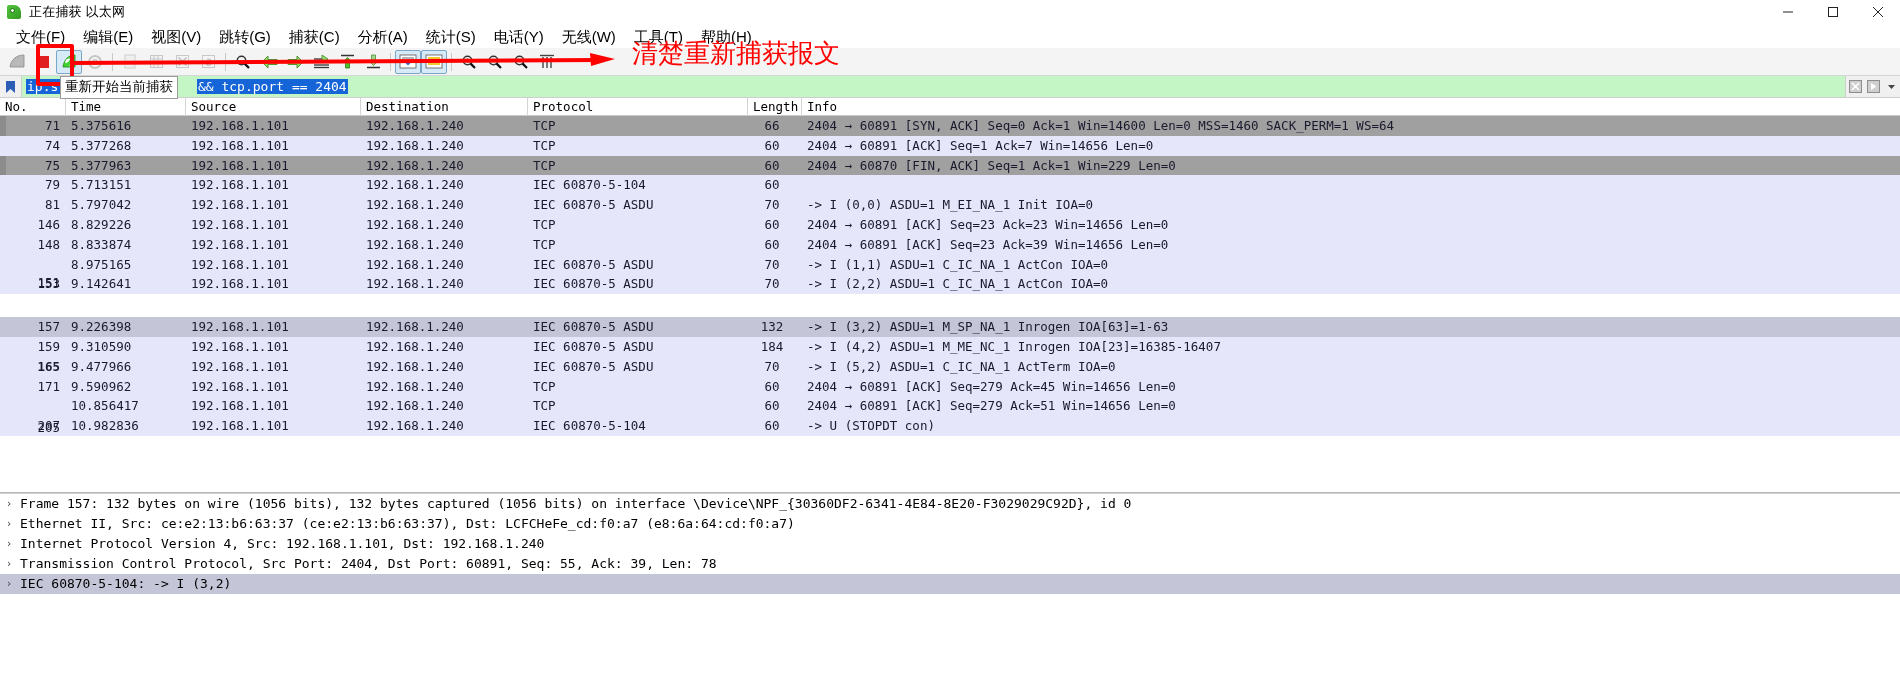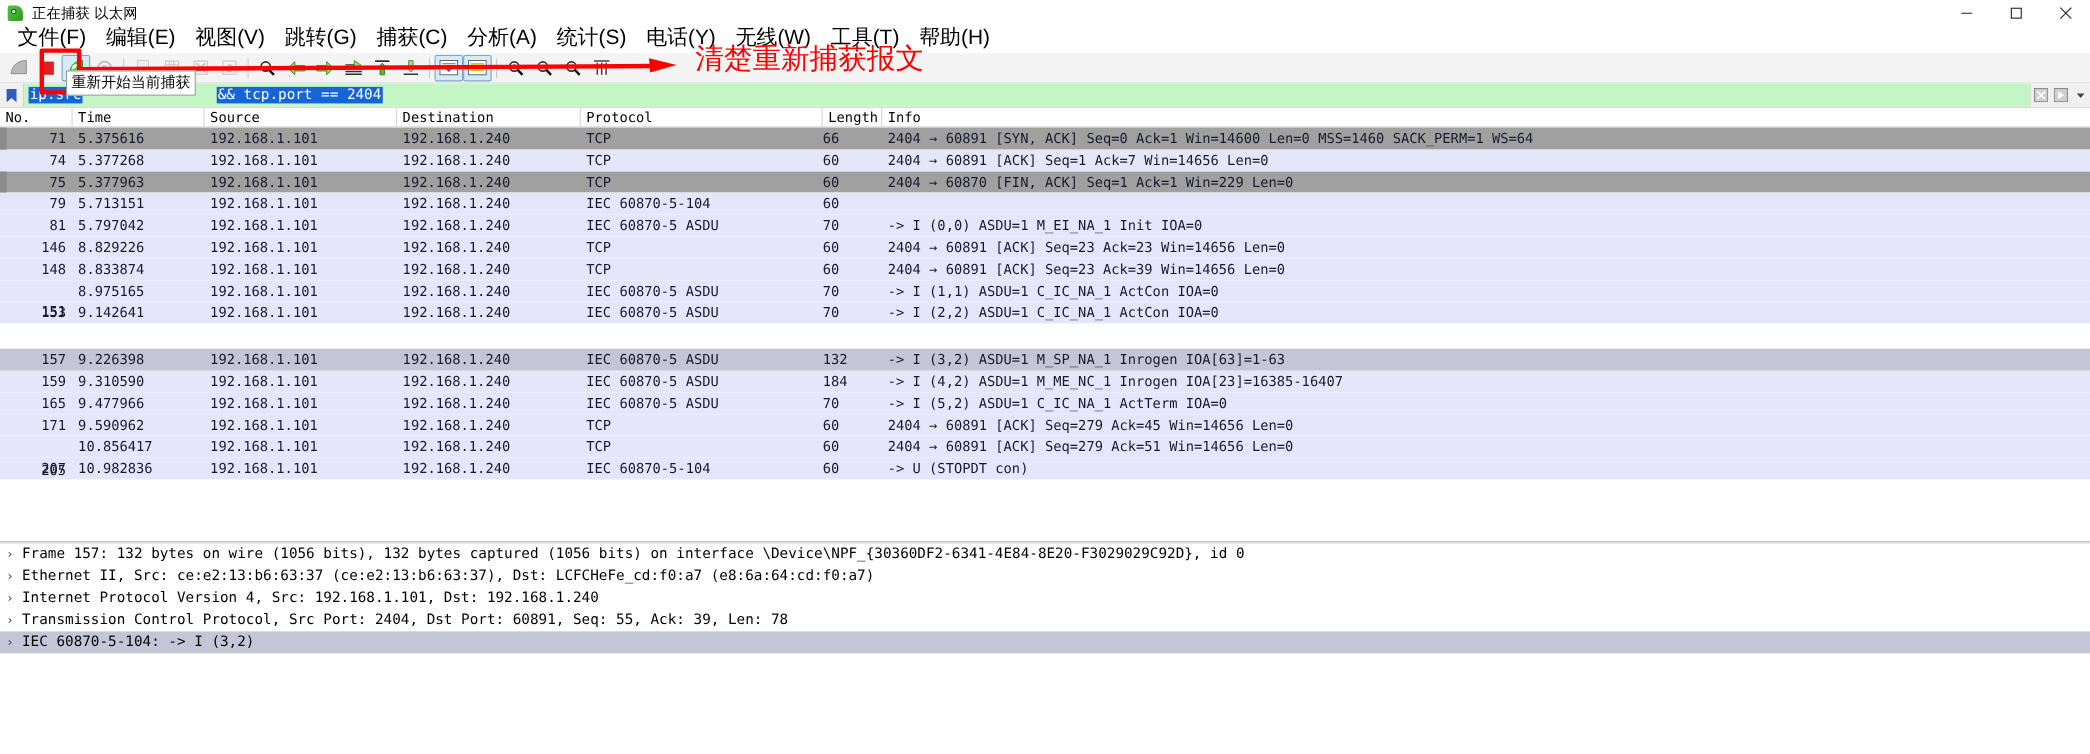--- a/index.html
+++ b/index.html
@@ -56,24 +56,24 @@
     width: 45px; height: 24px;
     display: flex; align-items: center; justify-content: center;
     color: #222;
   }
   .win-btn svg { display: block; }
 
   
   .menubar {
     height: 24px;
     display: flex;
-    align-items: flex-start;
+    align-items: flex-end;
     padding-left: 7px;
     background: #ffffff;
-    font-size: 19px;
+    font-size: 15px;
     color: #000;
   }
   .menu-item {
     padding: 2px 9px;
     white-space: nowrap;
     line-height: 18px;
   }
 
   
   .toolbar {
@@ -165,21 +165,21 @@
     background: #f0f0f0;
     border-left: 1px solid #cfcfcf;
   }
   .fr-btn {
     width: 18px; height: 20px;
     display: flex; align-items: center; justify-content: center;
     font-size: 11px; color: #333;
   }
   .tooltip {
     position: absolute;
-    left: 60px; top: 64px;
+    left: 60px; top: 76px;
     background: #ffffff;
     border: 1px solid #9a9a9a;
     font-size: 13.5px;
     color: #000;
     padding: 1px 4px 2px 4px;
     white-space: nowrap;
     z-index: 45;
     font-family: "DejaVu Sans", sans-serif;
   }
 
@@ -209,21 +209,21 @@
   }
   .prow {
     display: flex;
     height: 19.8px;
     line-height: 19.8px;
     align-items: center;
     white-space: nowrap;
   }
   .prow > div { overflow: hidden; padding-left: 5px; }
   .prow .c-no   { text-align: right; padding-right: 6px; padding-left: 0; }
-  .prow .c-len  { text-align: left; padding-right: 6px; padding-left: 0; }
+  .prow .c-len  { text-align: center; padding-right: 6px; padding-left: 0; }
   .prow.bg-gray { background: #a0a0a0; }
   .prow.bg-lav  { background: #e6e6fa; }
   .prow.bg-sel  { background: #c5c5d8; margin-top: 23px; }
   .plist-body-bg {
     background: #ffffff;
   }
   .prow .marker {
     width: 6px; height: 19.8px; flex: 0 0 6px;
     padding-left: 0;
   }
@@ -606,21 +606,21 @@
         <div class="c-no" style="width: 60px; flex: 0 0 60px;">159</div>
         <div class="c-time">9.310590</div>
         <div class="c-src">192.168.1.101</div>
         <div class="c-dst">192.168.1.240</div>
         <div class="c-pro">IEC 60870-5 ASDU</div>
         <div class="c-len">184</div>
         <div class="c-info">-&gt; I (4,2) ASDU=1 M_ME_NC_1 Inrogen IOA[23]=16385-16407</div>
       </div>
       <div class="prow bg-lav">
         <div class="marker"></div>
-        <div class="c-no" style="width: 60px; flex: 0 0 60px;">165</div>
+        <div class="c-no" style="width: 60px; flex: 0 0 60px; font-weight: bold;">165</div>
         <div class="c-time">9.477966</div>
         <div class="c-src">192.168.1.101</div>
         <div class="c-dst">192.168.1.240</div>
         <div class="c-pro">IEC 60870-5 ASDU</div>
         <div class="c-len">70</div>
         <div class="c-info">-&gt; I (5,2) ASDU=1 C_IC_NA_1 ActTerm IOA=0</div>
       </div>
       <div class="prow bg-lav">
         <div class="marker"></div>
         <div class="c-no" style="width: 60px; flex: 0 0 60px;">171</div>

